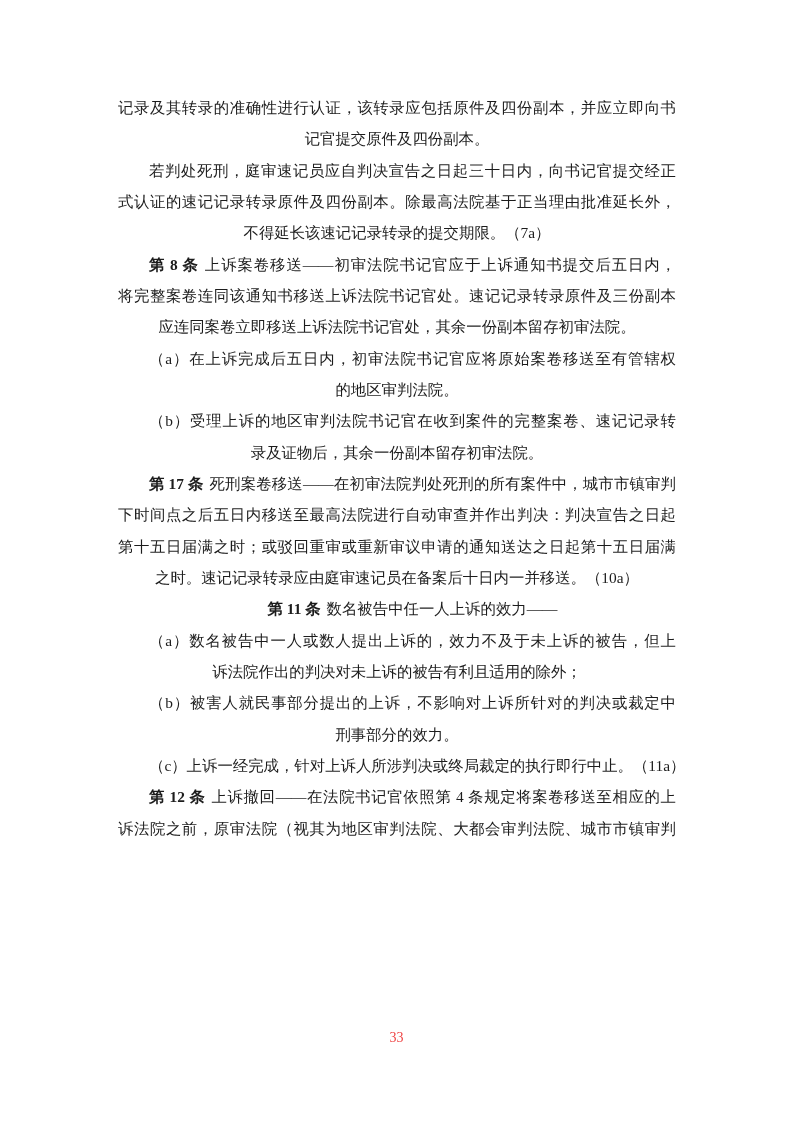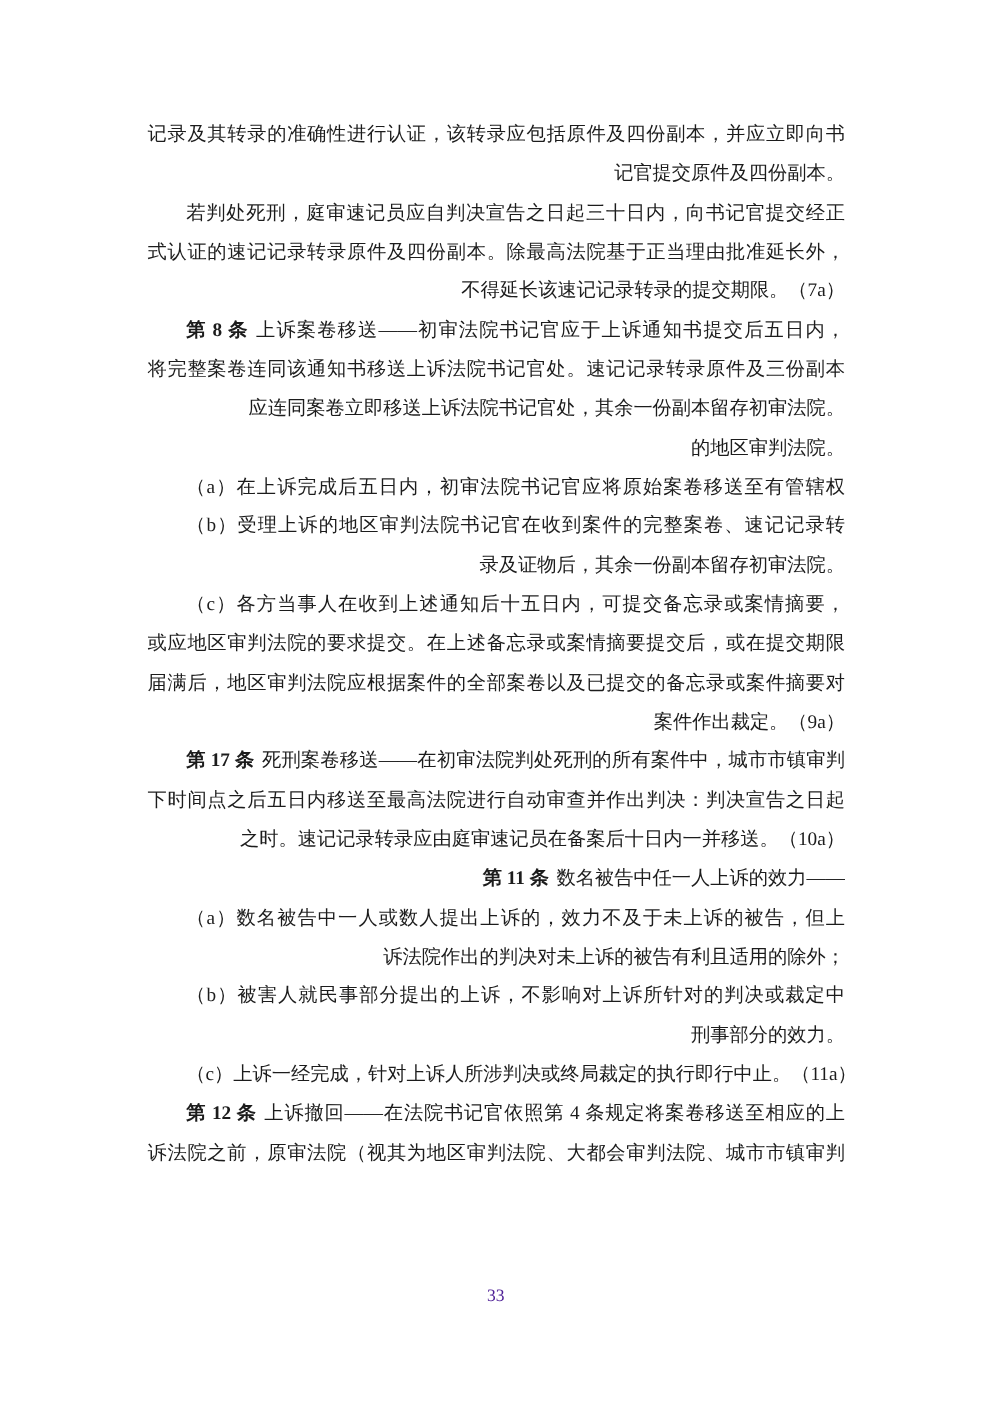--- a/index.html
+++ b/index.html
@@ -21,41 +21,41 @@
     left: 118px;
     top: 92px;
     width: 558px;
   }
   .line {
     font-size: 15.4px;
     line-height: 31.33px;
     height: 31.33px;
     white-space: nowrap;
     overflow: hidden;
-    text-align: right;
+    text-align: center;
   }
   .line.just {
     text-align: justify;
     text-align-last: justify;
   }
   .line.indent {
     text-indent: 31px;
   }
   .label {
     font-weight: bold;
     padding-right: 6px;
   }
   .page-num {
     position: absolute;
     top: 1030px;
     left: 0;
     width: 100%;
     text-align: center;
     font-size: 14px;
-    color: #4c1d95;
+    color: #ef4444;
   }
 </style>
 </head>
 <body>
 
 <div class="page">
   <div class="text-block">
       <div>
         <div class="line just">记录及其转录的准确性进行认证，该转录应包括原件及四份副本，并应立即向书</div>
         <div class="line">记官提交原件及四份副本。</div>
@@ -64,36 +64,31 @@
         <div class="line just indent">若判处死刑，庭审速记员应自判决宣告之日起三十日内，向书记官提交经正</div>
         <div class="line just">式认证的速记记录转录原件及四份副本。除最高法院基于正当理由批准延长外，</div>
         <div class="line">不得延长该速记记录转录的提交期限。（7a）</div>
       </div>
       <div>
         <div class="line just indent"><b class="label">第 8 条</b><span>上诉案卷移送——初审法院书记官应于上诉通知书提交后五日内，</span></div>
         <div class="line just">将完整案卷连同该通知书移送上诉法院书记官处。速记记录转录原件及三份副本</div>
         <div class="line">应连同案卷立即移送上诉法院书记官处，其余一份副本留存初审法院。</div>
       </div>
       <div>
+        <div class="line just indent">（a）在上诉完成后五日内，初审法院书记官应将原始案卷移送至有管辖权</div>
         <div class="line">的地区审判法院。</div>
-        <div class="line just indent">（a）在上诉完成后五日内，初审法院书记官应将原始案卷移送至有管辖权</div>
       </div>
       <div>
         <div class="line just indent">（b）受理上诉的地区审判法院书记官在收到案件的完整案卷、速记记录转</div>
         <div class="line">录及证物后，其余一份副本留存初审法院。</div>
       </div>
       <div>
-        <div class="line just indent">（c）各方当事人在收到上述通知后十五日内，可提交备忘录或案情摘要，</div>
-        <div class="line just">或应地区审判法院的要求提交。在上述备忘录或案情摘要提交后，或在提交期限</div>
-        <div class="line just">届满后，地区审判法院应根据案件的全部案卷以及已提交的备忘录或案件摘要对</div>
-        <div class="line">案件作出裁定。（9a）</div>
-      </div>
-      <div>
         <div class="line just indent"><b class="label">第 17 条</b><span>死刑案卷移送——在初审法院判处死刑的所有案件中，城市市镇审判</span></div>
         <div class="line just">下时间点之后五日内移送至最高法院进行自动审查并作出判决：判决宣告之日起</div>
+        <div class="line just">第十五日届满之时；或驳回重审或重新审议申请的通知送达之日起第十五日届满</div>
         <div class="line">之时。速记记录转录应由庭审速记员在备案后十日内一并移送。（10a）</div>
       </div>
       <div>
         <div class="line indent"><b class="label">第 11 条</b><span>数名被告中任一人上诉的效力——</span></div>
       </div>
       <div>
         <div class="line just indent">（a）数名被告中一人或数人提出上诉的，效力不及于未上诉的被告，但上</div>
         <div class="line">诉法院作出的判决对未上诉的被告有利且适用的除外；</div>
       </div>
       <div>

